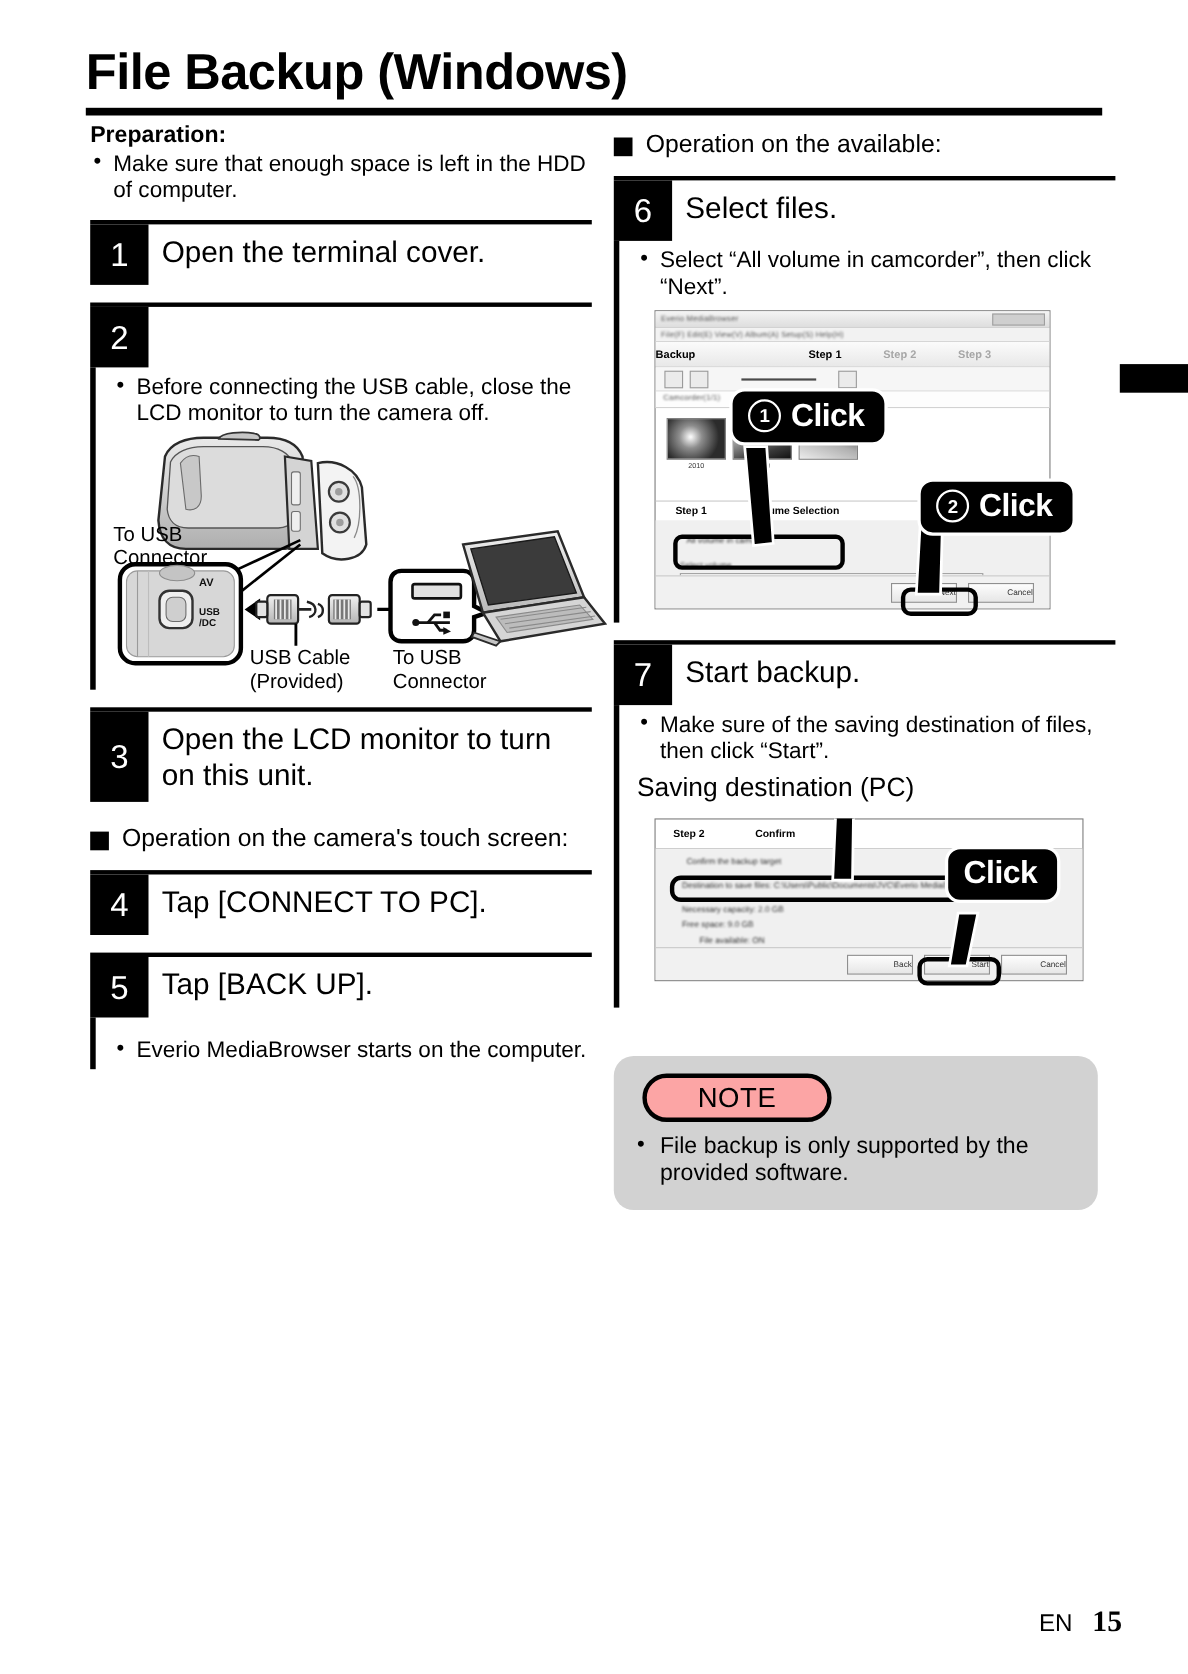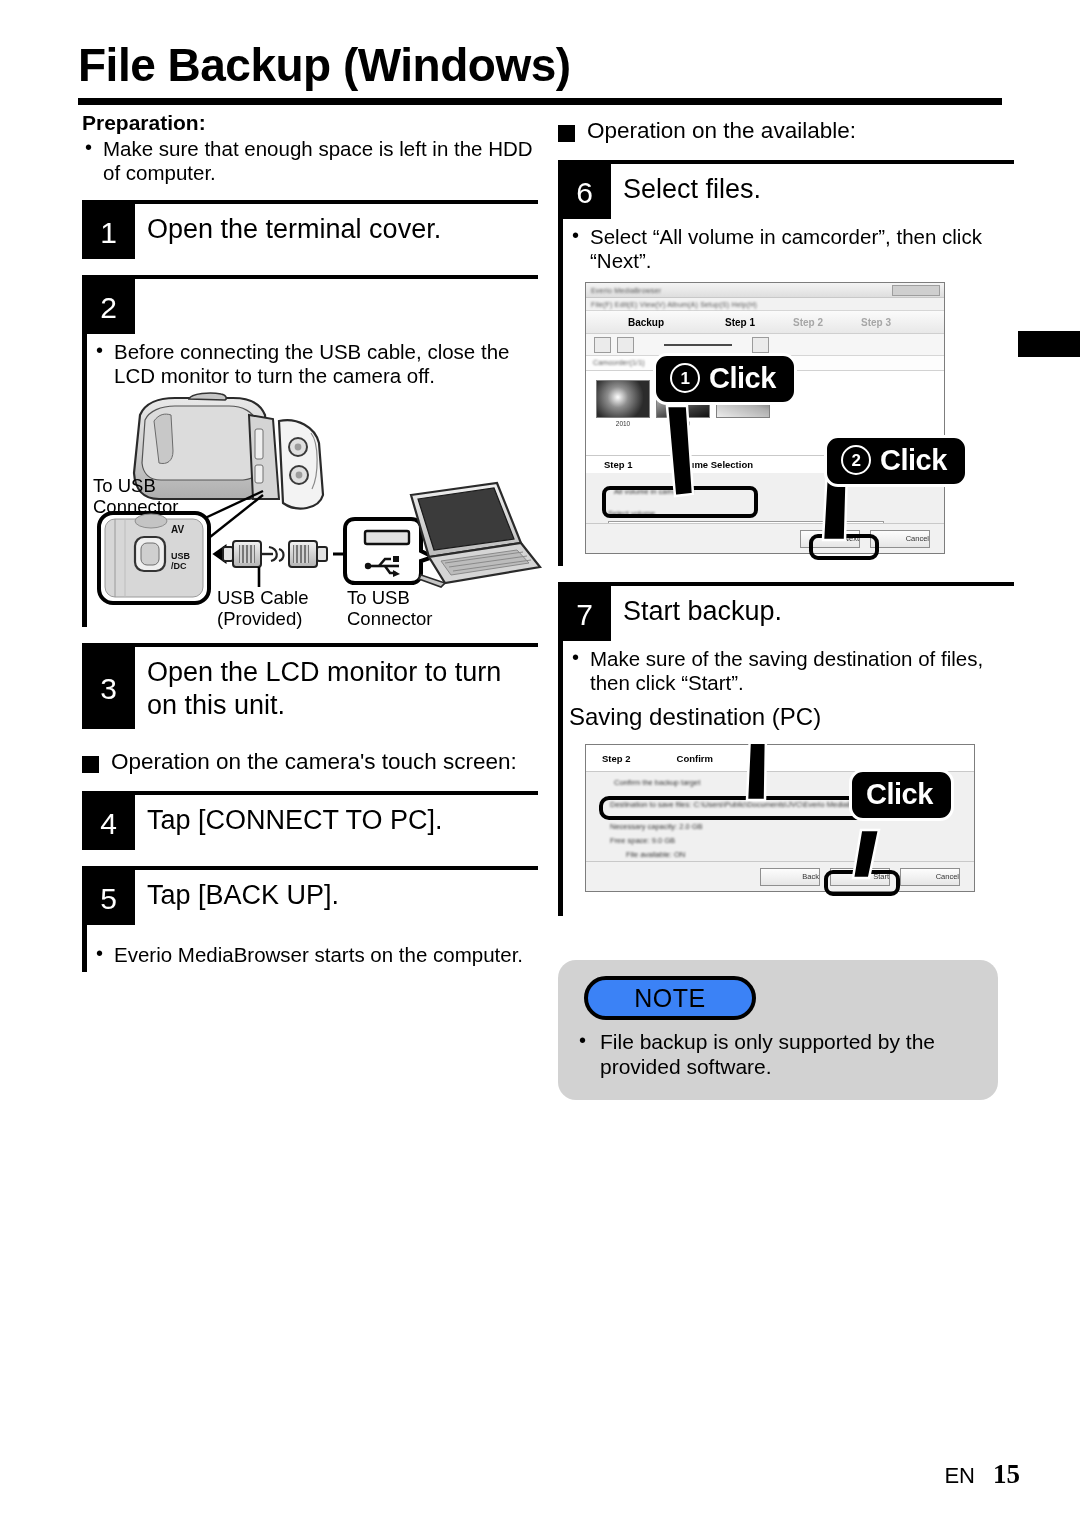--- a/index.html
+++ b/index.html
@@ -111,21 +111,21 @@
   }
   .step-num.tall { min-height: 82px; align-items: center; }
   .step-title {
     font-size: 27px;
     line-height: 33px;
     padding: 9px 0 0 12px;
     flex: 1 1 auto;
   }
   .step-body {
     border-left: 5px solid #000;
-    padding: 6px 0 4px 6px;
+    padding: 6px 0 4px 16px;
     margin-top: 0;
   }
   .step-body .bullet-list li { font-size: 20.5px; line-height: 23.5px; }
 
   
   .sec-marker {
     display: flex;
     align-items: flex-start;
     margin-top: 20px;
   }
@@ -275,21 +275,21 @@
   }
   .sw-stepbar {
     height: 22px;
     background: linear-gradient(#fbfbfb,#e8e8e8);
     border-bottom: 1px solid #cfcfcf;
     display: flex;
     align-items: center;
     font-size: 10px;
     font-weight: bold;
   }
-  .sw-stepbar .lbl { width: 120px; text-align: center; filter: blur(0.5px); }
+  .sw-stepbar .lbl { width: 120px; filter: blur(0.5px); }
   .sw-stepbar .st { width: 68px; text-align: center; filter: blur(0.6px); }
   .sw-stepbar .st.dim { color: #a6a6a6; }
   .sw-toolbar {
     height: 22px;
     background: #f6f6f6;
     border-bottom: 1px solid #d6d6d6;
     display: flex;
     align-items: center;
     gap: 6px;
     padding-left: 8px;
@@ -422,21 +422,21 @@
     margin-top: 44px;
     width: 440px;
     background: #d2d2d2;
     border-radius: 18px;
     padding: 16px 18px 20px 18px;
     box-sizing: border-box;
   }
   .note-pill {
     width: 172px;
     height: 44px;
-    background: #3b82f6;
+    background: #fca5a5;
     border: 4px solid #000;
     border-radius: 24px;
     display: flex;
     align-items: center;
     justify-content: center;
     font-size: 25px;
     letter-spacing: 0.5px;
     box-sizing: border-box;
     margin-left: 8px;
   }

